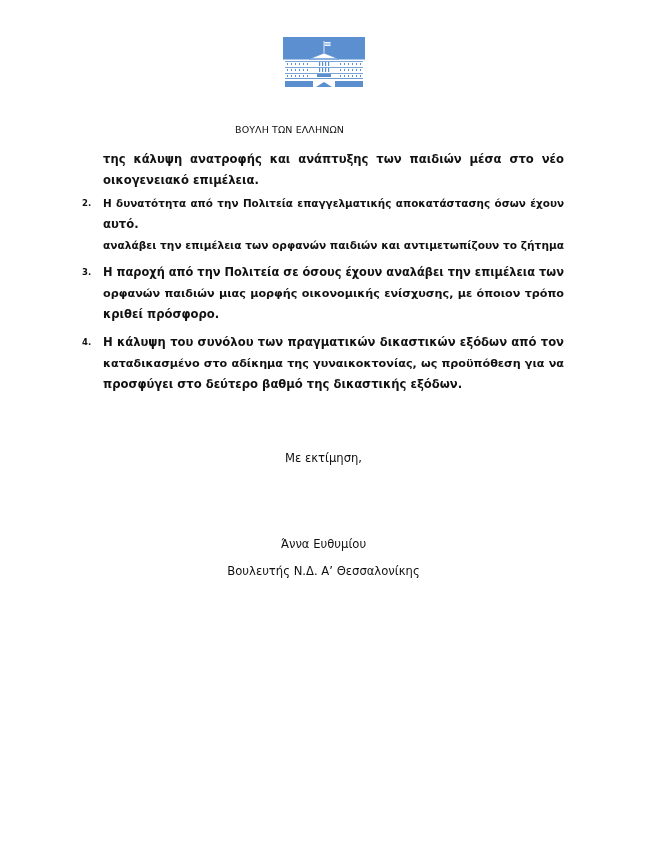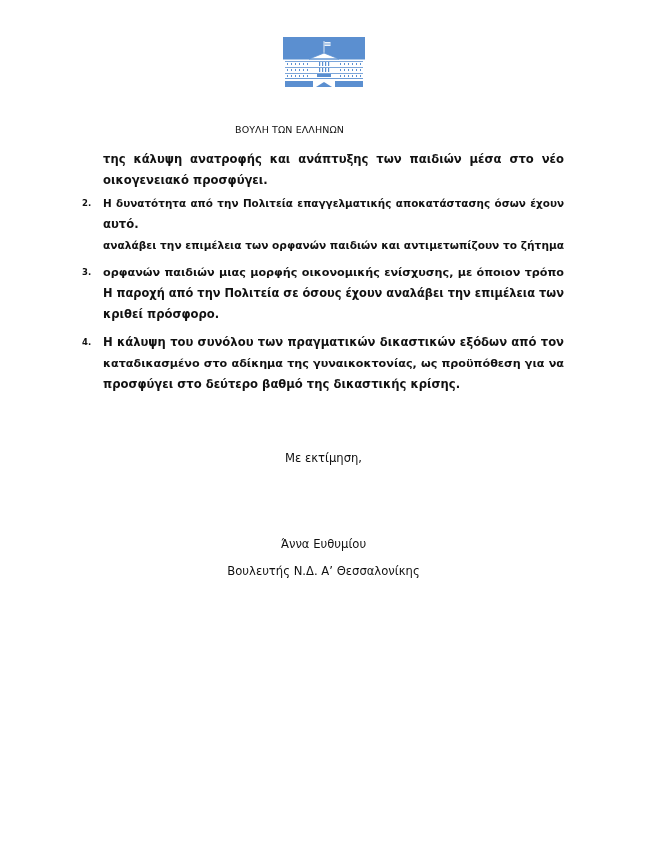--- a/index.html
+++ b/index.html
@@ -91,45 +91,45 @@
     <polygon points="2,44 30,44 30,50 2,50"></polygon>
     <polygon points="52,44 80,44 80,50 52,50"></polygon>
     <polygon points="33,50 41,45 49,50"></polygon>
   </g>
 </svg>
 
 <div class="header-title">ΒΟΥΛΗ ΤΩΝ ΕΛΛΗΝΩΝ</div>
 
 <div class="body-text" style="top:149px;">
   <span class="line" style="display: block;">της κάλυψη ανατροφής και ανάπτυξης των παιδιών μέσα στο νέο</span>
-  <span class="line last" style="display: block;">οικογενειακό προσφύγει.</span>
+  <span class="line last" style="display: block;">οικογενειακό επιμέλεια.</span>
 </div>
 
 <div class="item" style="top:193px;">
   <span class="num">2.</span>
   <div class="txt">
     <span class="line" style="display: block; font-size: 10.4px;">Η δυνατότητα από την Πολιτεία επαγγελματικής αποκατάστασης όσων έχουν</span>
     <span class="line last" style="display: block;">αυτό.</span>
     <span class="line" style="display: block; font-size: 10.6px;">αναλάβει την επιμέλεια των ορφανών παιδιών και αντιμετωπίζουν το ζήτημα</span>
   </div>
 </div>
 
 <div class="item" style="top:262px;">
   <span class="num">3.</span>
   <div class="txt">
+    <span class="line" style="display: block; font-size: 11.4px;">Η παροχή από την Πολιτεία σε όσους έχουν αναλάβει την επιμέλεια των</span>
     <span class="line" style="display: block; font-size: 11.2px;">ορφανών παιδιών μιας μορφής οικονομικής ενίσχυσης, με όποιον τρόπο</span>
-    <span class="line" style="display: block; font-size: 11.4px;">Η παροχή από την Πολιτεία σε όσους έχουν αναλάβει την επιμέλεια των</span>
     <span class="line last" style="display: block;">κριθεί πρόσφορο.</span>
   </div>
 </div>
 
 <div class="item" style="top:332px;">
   <span class="num">4.</span>
   <div class="txt">
     <span class="line" style="display: block;">Η κάλυψη του συνόλου των πραγματικών δικαστικών εξόδων από τον</span>
     <span class="line" style="display: block; font-size: 11.2px;">καταδικασμένο στο αδίκημα της γυναικοκτονίας, ως προϋπόθεση για να</span>
-    <span class="line last" style="display: block;">προσφύγει στο δεύτερο βαθμό της δικαστικής κρίσης.</span>
+    <span class="line last" style="display: block;">προσφύγει στο δεύτερο βαθμό της δικαστικής εξόδων.</span>
   </div>
 </div>
 
 <div class="closing" style="top:451px;">Με εκτίμηση,</div>
 <div class="closing" style="top:537px;">Άννα Ευθυμίου</div>
 <div class="closing" style="top:564px;">Βουλευτής Ν.Δ. Α’ Θεσσαλονίκης</div>
 
 </body></html>

